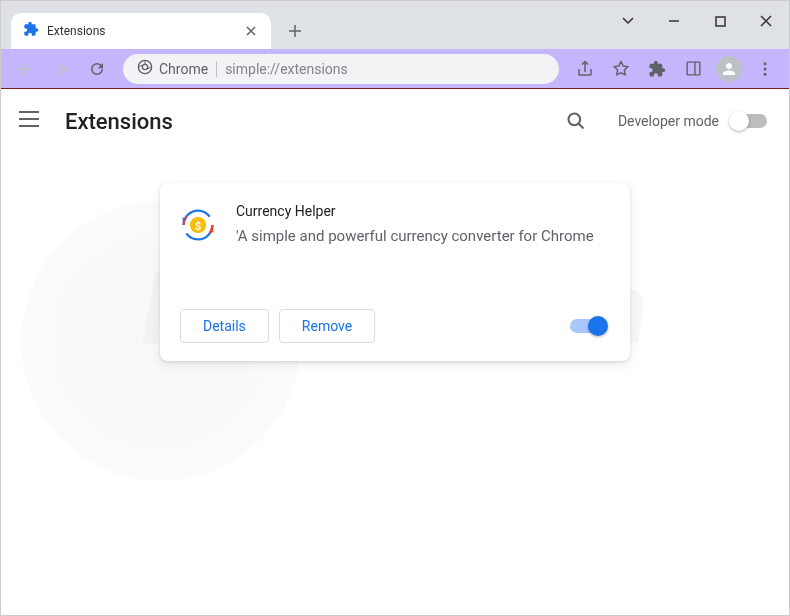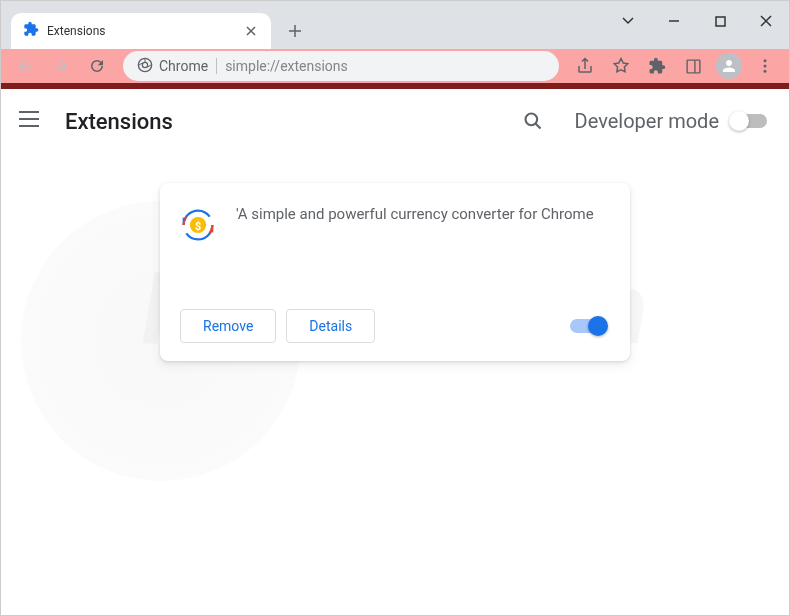--- a/index.html
+++ b/index.html
@@ -95,26 +95,26 @@
       height: 40px;
       display: flex;
       align-items: center;
       justify-content: center;
       color: #333;
       cursor: pointer;
     }
     
     .toolbar {
       height: 40px;
-      background: #fca5a5;
+      background: #c4b5fd;
       display: flex;
       align-items: center;
       padding: 0 8px;
       gap: 4px;
-      border-bottom: 6px solid #7f1d1d;
+      border-bottom: 1px solid #7f1d1d;
     }
     .nav-btn {
       width: 32px;
       height: 32px;
       display: flex;
       align-items: center;
       justify-content: center;
       color: #5f6368;
       border-radius: 50%;
       cursor: pointer;
@@ -181,21 +181,21 @@
       display: flex;
       align-items: center;
       justify-content: center;
       color: #5f6368;
       cursor: pointer;
     }
     .dev-mode {
       display: flex;
       align-items: center;
       gap: 12px;
-      font-size: 20px;
+      font-size: 14px;
       color: #5f6368;
     }
     .toggle {
       width: 36px;
       height: 14px;
       background: #bdbdbd;
       border-radius: 7px;
       position: relative;
       cursor: pointer;
       margin-right: 4px;
@@ -411,25 +411,26 @@
         <svg width="36" height="36" viewBox="0 0 40 40">
           <circle cx="20" cy="20" r="16" fill="none" stroke="#1a73e8" stroke-width="2.5" stroke-dasharray="40 10"></circle>
           <circle cx="20" cy="20" r="16" fill="none" stroke="#ea4335" stroke-width="2.5" stroke-dasharray="10 40" stroke-dashoffset="-50"></circle>
           <circle cx="20" cy="20" r="9" fill="#fbbc04"></circle>
           <text x="20" y="25" text-anchor="middle" fill="#fff" font-size="12" font-weight="bold">$</text>
           <path d="M6 14 L3 11 L3 17 Z" fill="#1a73e8"></path>
           <path d="M34 26 L37 29 L37 23 Z" fill="#ea4335"></path>
         </svg>
       </div>
       <div class="ext-info">
+        <div class="ext-name">Currency Helper</div>
         <div class="ext-desc">'A simple and powerful currency converter for Chrome</div>
       </div>
     </div>
     <div class="card-bottom">
+      <button class="card-btn">Details</button>
       <button class="card-btn">Remove</button>
-      <button class="card-btn">Details</button>
       <div class="spacer"></div>
       <div class="toggle on">
         <div class="knob"></div>
       </div>
     </div>
   </div>
 </div>
 
 </body></html>

